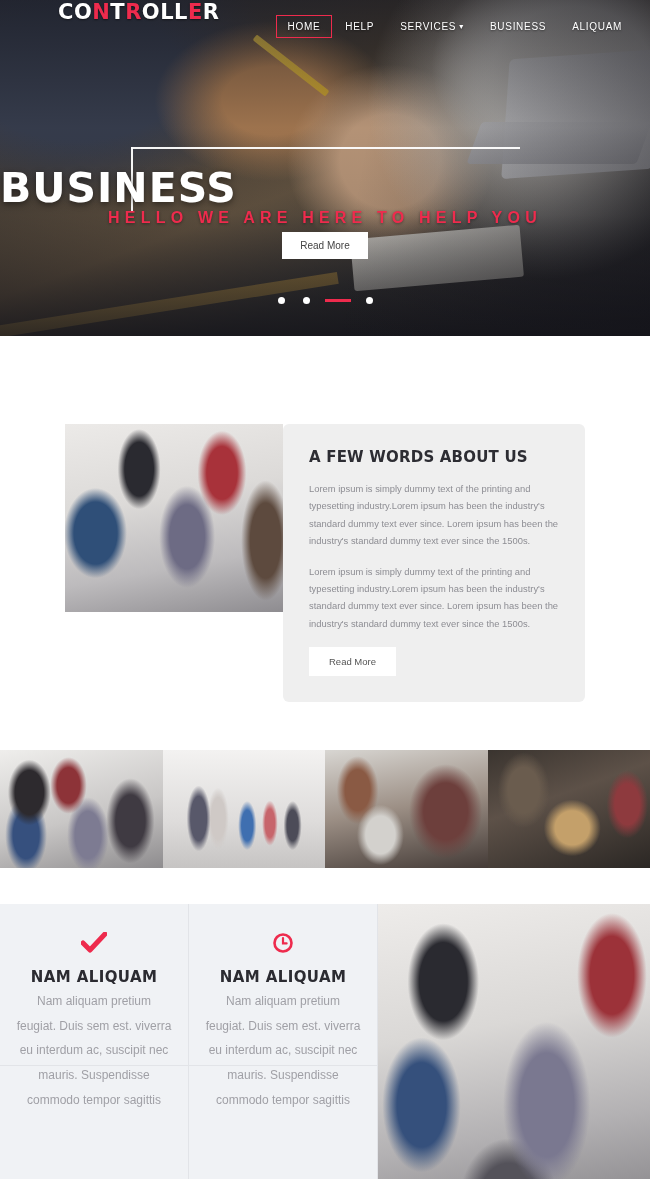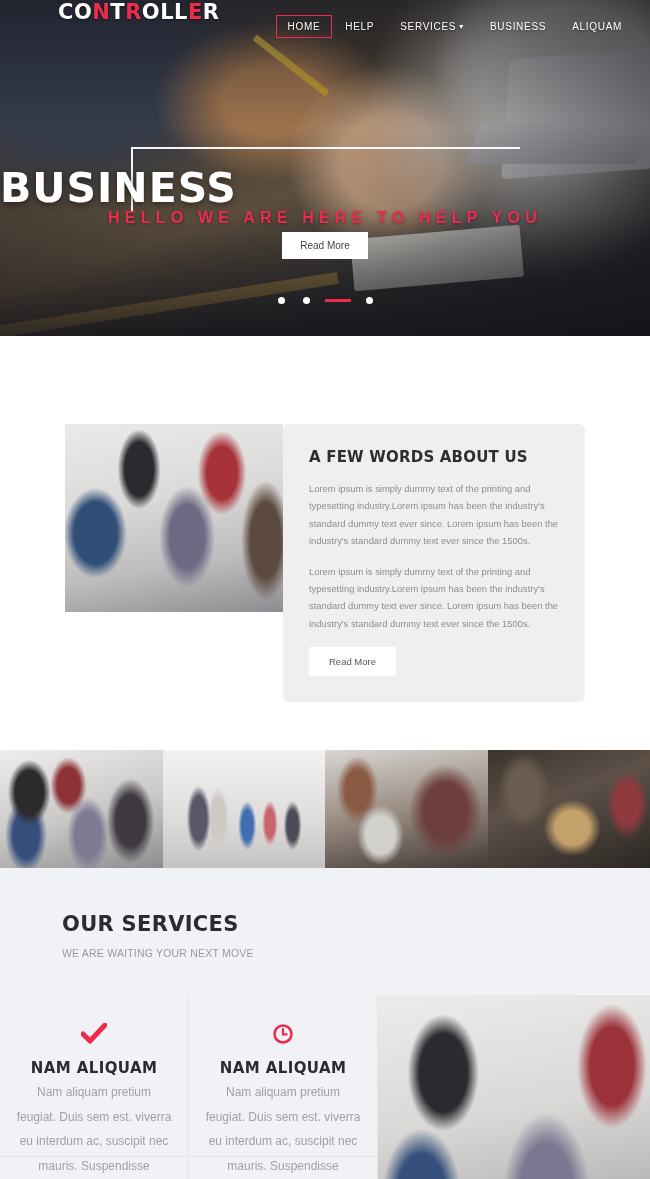--- a/index.html
+++ b/index.html
@@ -259,24 +259,20 @@
 </section>
 
 <section class="gallery">
   <div class="gcell g1"></div>
   <div class="gcell g2"></div>
   <div class="gcell g3"></div>
   <div class="gcell g4"></div>
 </section>
 
 <section class="services">
-  <div class="svc-head">
-    <div class="svc-title">OUR SERVICES</div>
-    <div class="svc-sub">WE ARE WAITING YOUR NEXT MOVE</div>
-  </div>
   <div class="svc-body">
     <div class="svc-grid" id="svcgrid">
         <div class="svc-card">
           <div class="svc-icon"><svg width="26" height="22" viewBox="0 0 26 22">
               <path d="M2 11 L9 18 L24 2" stroke="#ee2b4d" stroke-width="5" fill="none" stroke-linecap="round" stroke-linejoin="round"></path>
             </svg></div>
           <div class="svc-name">NAM ALIQUAM</div>
           <div class="svc-text">Nam aliquam pretium feugiat. Duis sem est. viverra eu interdum ac, suscipit nec mauris. Suspendisse commodo tempor sagittis</div>
         </div>
         <div class="svc-card">

